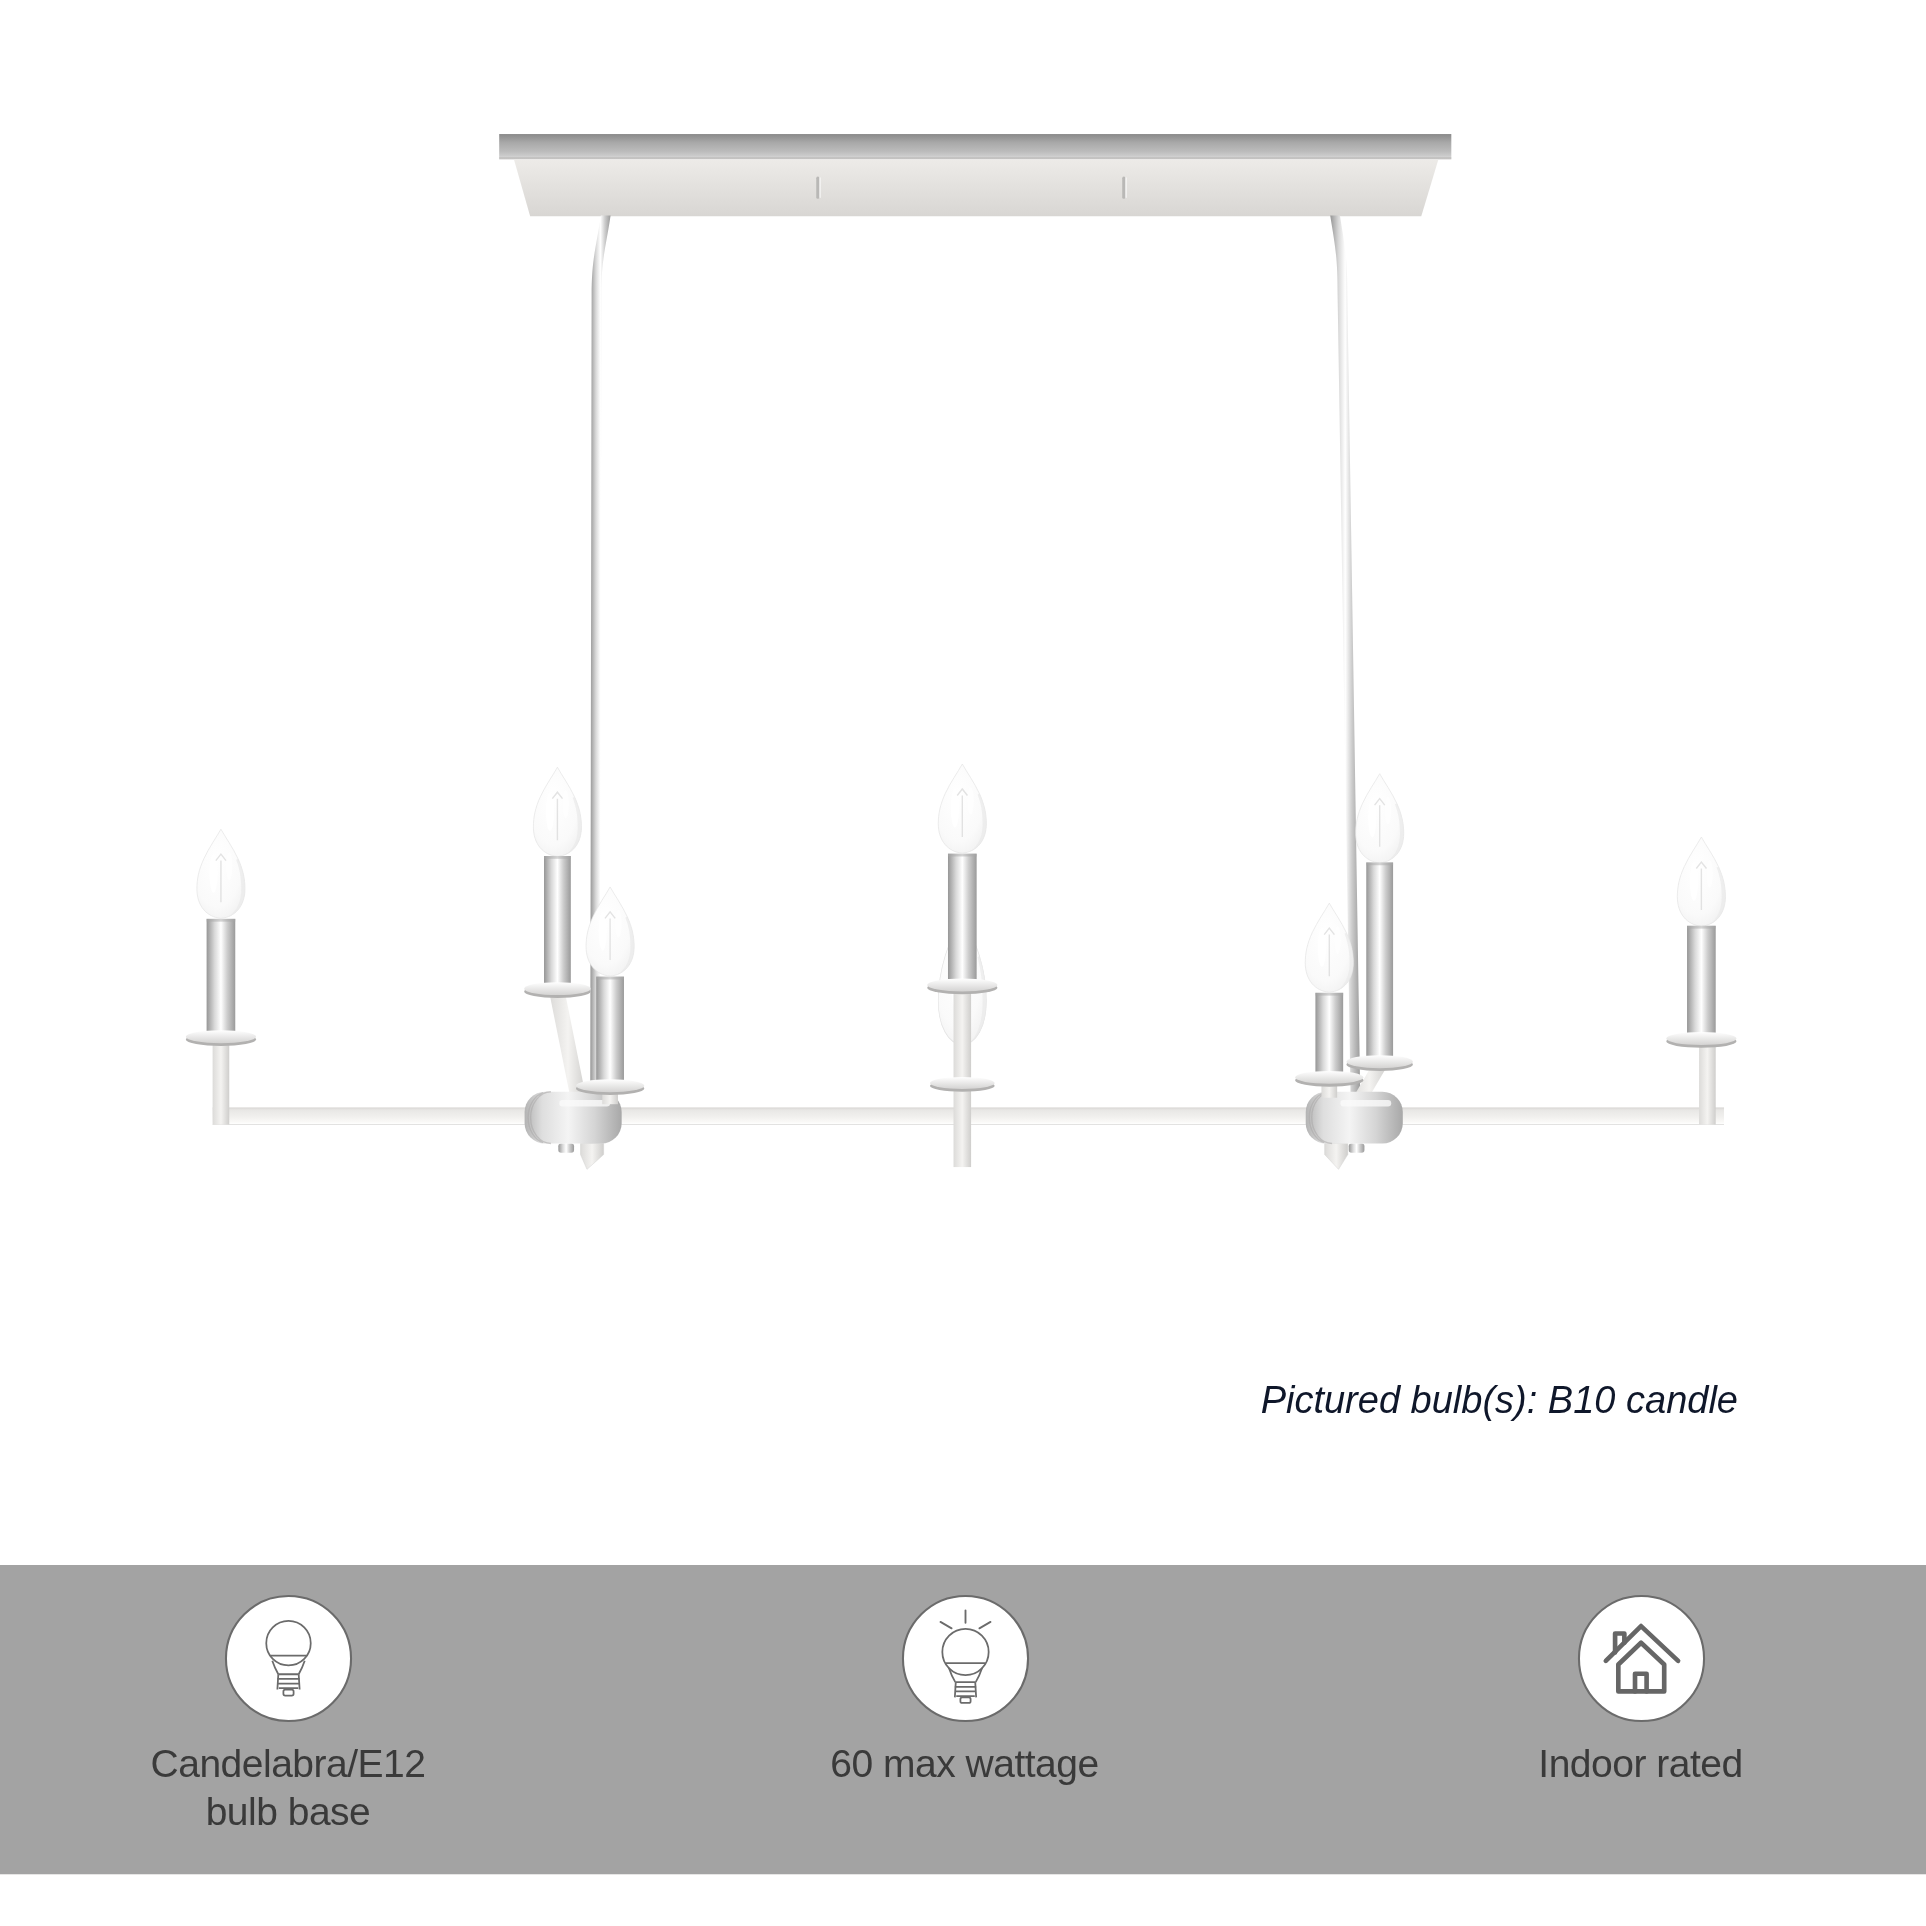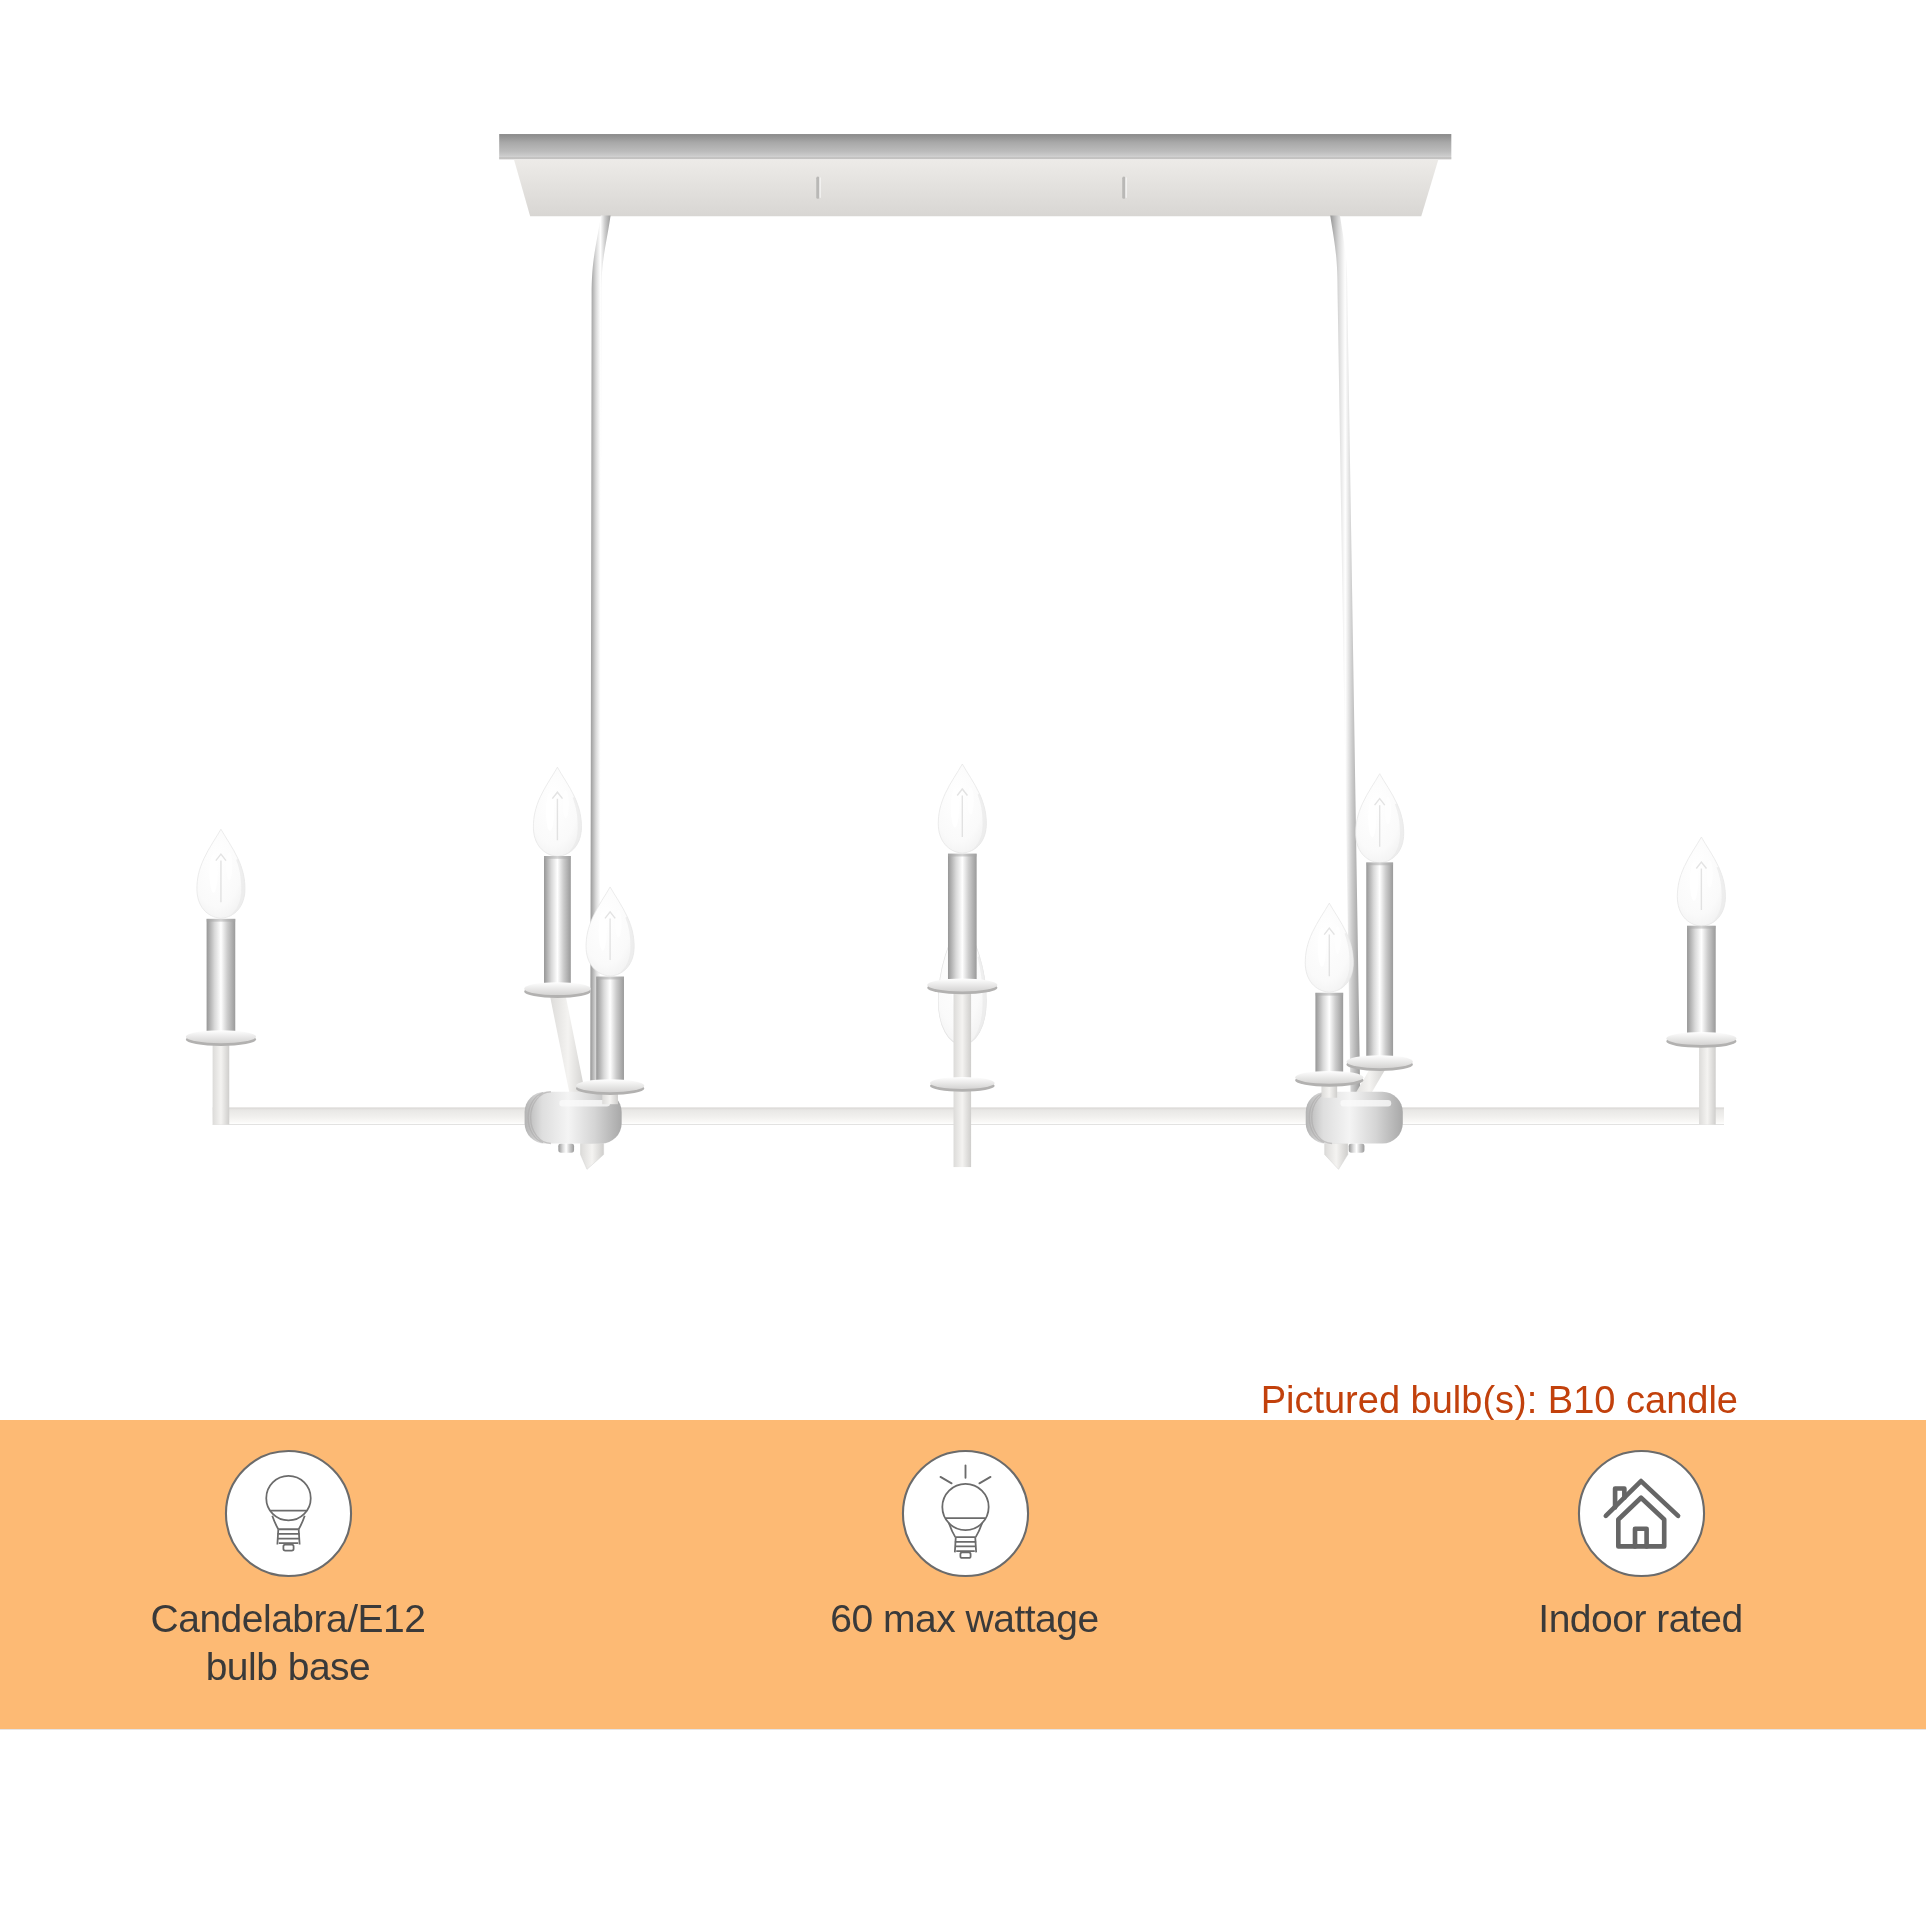--- a/index.html
+++ b/index.html
@@ -3,25 +3,25 @@
 <meta charset="utf-8">
 <style>
   html,body{margin:0;padding:0;}
   body{
     width:1926px;height:1926px;position:relative;background:#ffffff;
     font-family:"Liberation Sans", sans-serif;overflow:hidden;
   }
   .product-photo{position:absolute;left:0;top:0;width:1926px;height:1926px;}
   .pictured-note{
     position:absolute;top:1379px;right:188px;
-    font-size:38px;color:#c2410c;letter-spacing:0px;white-space:nowrap;
+    font-size:38px;color:#0f172a;letter-spacing:0px;white-space:nowrap;font-style:italic;
   }
   .features-band{
-    position:absolute;left:0;top:1420px;width:1926px;height:309px;
-    background:#fdba74;border-bottom:1.4px solid #e6e5e5;
+    position:absolute;left:0;top:1565px;width:1926px;height:309px;
+    background:#a3a3a3;border-bottom:1.4px solid #e6e5e5;
   }
   .feature-col{position:absolute;top:0;width:601px;height:309px;}
   .feature-col.c1{left:-12.5px;}   
   .feature-col.c2{left:664px;}  
   .feature-col.c3{left:1340px;}  
   .feature-icon{position:absolute;left:50%;top:23.6px;margin-left:-69px;width:139px;height:139px;}
   .feature-line{position:absolute;left:0;width:100%;text-align:center;
     font-size:39px;color:#3a3a3a;letter-spacing:-0.5px;white-space:nowrap;}
   .feature-line.l1{top:177px;}
   .feature-line.l2{top:225px;}

